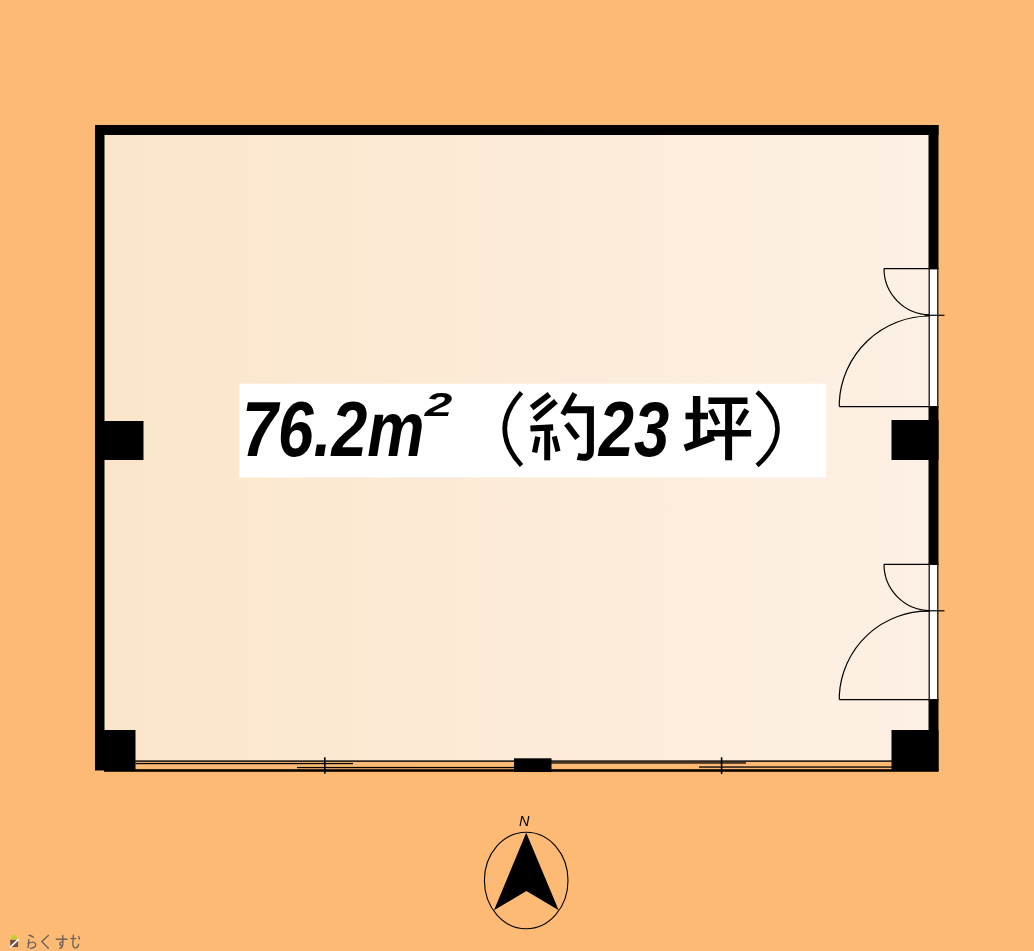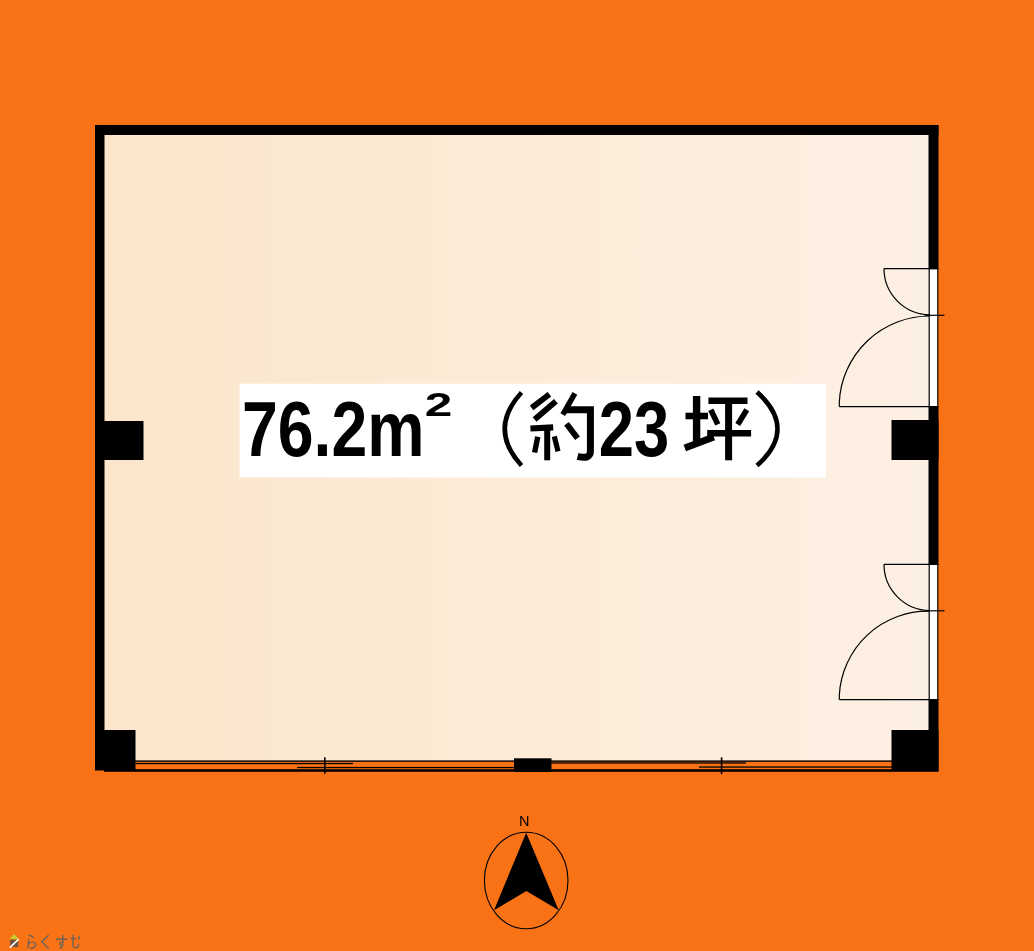--- a/index.html
+++ b/index.html
@@ -1,17 +1,17 @@
 <!DOCTYPE html>
 <html><head>
 <meta charset="utf-8">
 <style>
 html,body{margin:0;padding:0;background:#ffffff;}
-.page{position:relative;width:1034px;height:951px;background:#f97316;overflow:hidden;
-font-family:"Liberation Sans",sans-serif;}
+.page{position:relative;width:1034px;height:951px;background:#fdba74;overflow:hidden;
+font-family:"Liberation Sans",sans-serif;font-style:italic;}
 svg{position:absolute;left:0;top:0;}
 </style>
 </head>
 <body>
 <div class="page">
 <svg width="1034" height="951" viewBox="0 0 1034 951">
 
 <defs>
 <linearGradient id="roomg" x1="0" y1="0" x2="1" y2="0">
 <stop offset="0" stop-color="#fbe6cb"></stop>

